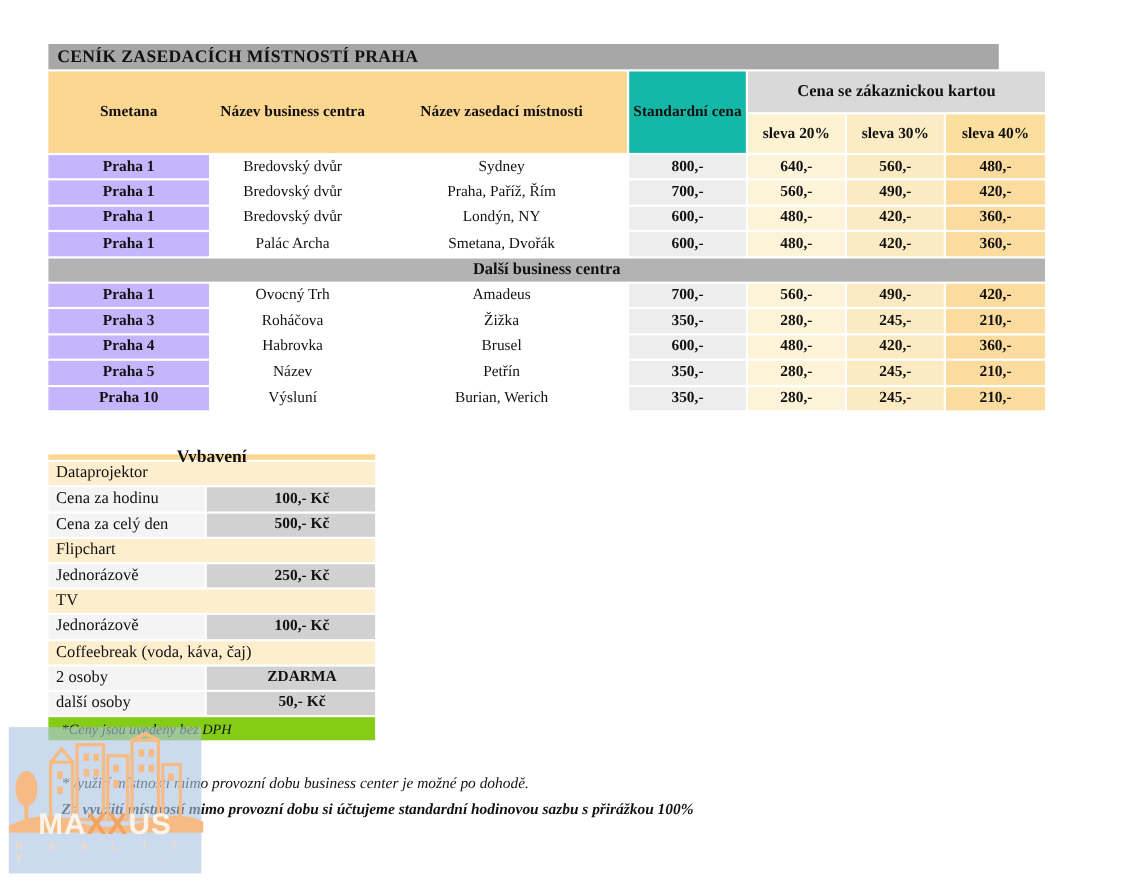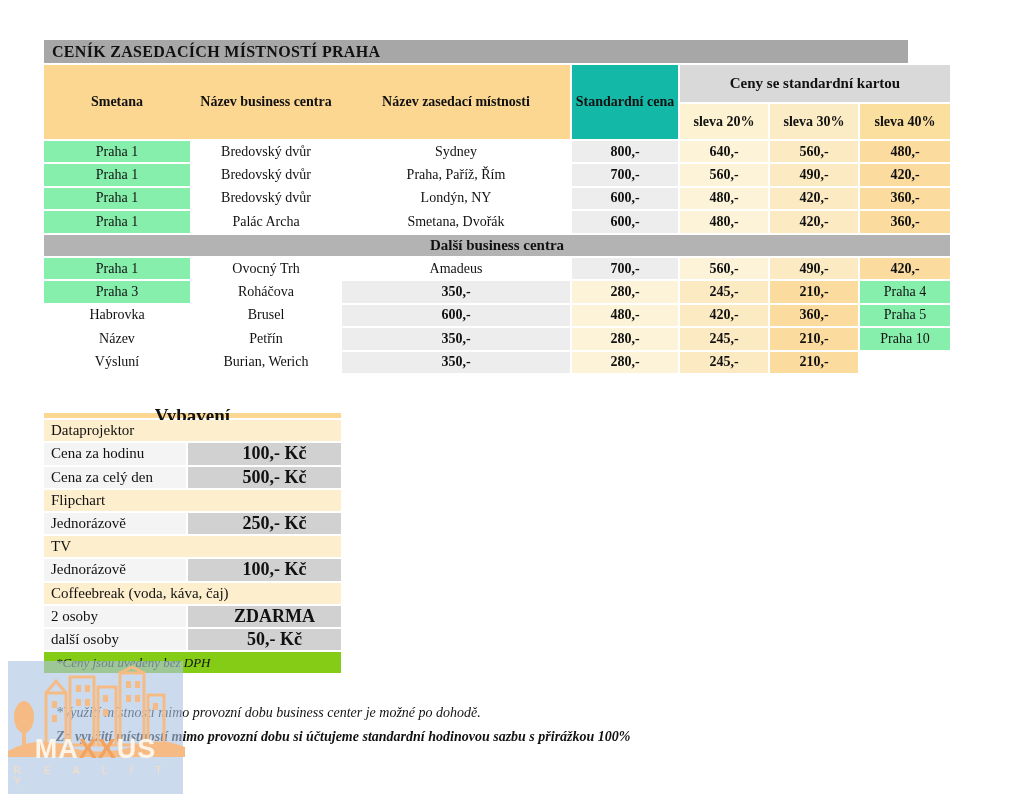--- a/index.html
+++ b/index.html
@@ -19,40 +19,40 @@
   .h-clear{background:transparent;}
   .h-span{grid-row:1/3;}
   .h-cardgroup{grid-column:5/8;background:#d9d9d9;font-size:15px;}
   .h-s20{background:#fdf2d2;}
   .h-s30{background:#fcecc5;}
   .h-s40{background:#fbdf9f;}
 
   .tbody{display:grid;grid-template-columns:146px 148px 228px 106px 88px 88px 90px;
          grid-auto-rows:21.4px;gap:2px;}
   .cell{display:flex;align-items:center;justify-content:center;font-size:14px;white-space:nowrap;}
-  .loc{background:#86efac;font-weight:normal;}
+  .loc{background:#c4b5fd;font-weight:bold;}
   .name{background:#ffffff;}
   .std{background:#ededed;font-weight:bold;}
   .s20{background:#fdf3d8;font-weight:bold;}
   .s30{background:#fcebc2;font-weight:bold;}
   .s40{background:#fbdb9e;font-weight:bold;}
   .section-row{grid-column:1/-1;background:#b3b3b3;font-weight:bold;font-size:15px;
                display:flex;align-items:center;justify-content:center;}
 
   
   .equip{position:absolute;left:44px;top:397px;width:297px;display:grid;
          grid-template-columns:142px 153px;grid-auto-rows:21.2px;gap:2px;}
-  .e-head{grid-column:1/3;background:#fbd792;font-weight:bold;font-size:19px;
+  .e-head{grid-column:1/3;background:#fbd792;font-weight:bold;font-size:16px;
           display:flex;align-items:center;justify-content:center;margin-top:16px;}
   .e-section{grid-column:1/3;background:#fdeecd;display:flex;align-items:center;
              padding-left:7px;box-sizing:border-box;font-size:15px;}
   .e-label{background:#f4f4f4;display:flex;align-items:center;padding-left:7px;
            box-sizing:border-box;font-size:15px;}
   .e-value{background:#d1d1d1;display:flex;align-items:center;justify-content:center;
-           font-weight:bold;font-size:18px;padding-left:20px;}
+           font-weight:bold;font-size:14px;padding-left:20px;}
   .e-note{grid-column:1/3;background:#84cc16;display:flex;align-items:center;
           padding-left:12px;box-sizing:border-box;font-style:italic;font-size:13px;}
 
   
   .notes{position:absolute;left:56px;top:701px;font-size:14px;line-height:24px;}
   .note1{font-style:italic;}
   .note2{font-style:italic;font-weight:bold;}
 
   
   .watermark{position:absolute;left:8px;top:661px;width:175px;height:133px;
@@ -71,21 +71,21 @@
 <div class="page">
 
   <div class="main-table">
     <div class="title-bar">CENÍK ZASEDACÍCH MÍSTNOSTÍ PRAHA</div>
 
     <div class="hdr">
       <div class="hcell h-clear h-span">Smetana</div>
       <div class="hcell h-clear h-span">Název business centra</div>
       <div class="hcell h-clear h-span">Název zasedací místnosti</div>
       <div class="hcell h-cream h-span">Standardní cena</div>
-      <div class="hcell h-cardgroup">Ceny se standardní kartou</div>
+      <div class="hcell h-cardgroup">Cena se zákaznickou kartou</div>
       <div class="hcell h-s20">sleva 20%</div>
       <div class="hcell h-s30">sleva 30%</div>
       <div class="hcell h-s40">sleva 40%</div>
     </div>
 
     <div class="tbody" id="main-rows">
         <div class="cell loc">Praha 1</div>
         <div class="cell name">Bredovský dvůr</div>
         <div class="cell name">Sydney</div>
         <div class="cell std">800,-</div>
@@ -116,20 +116,21 @@
         <div class="section-row">Další business centra</div>
         <div class="cell loc">Praha 1</div>
         <div class="cell name">Ovocný Trh</div>
         <div class="cell name">Amadeus</div>
         <div class="cell std">700,-</div>
         <div class="cell s20">560,-</div>
         <div class="cell s30">490,-</div>
         <div class="cell s40">420,-</div>
         <div class="cell loc">Praha 3</div>
         <div class="cell name">Roháčova</div>
+        <div class="cell name">Žižka</div>
         <div class="cell std">350,-</div>
         <div class="cell s20">280,-</div>
         <div class="cell s30">245,-</div>
         <div class="cell s40">210,-</div>
         <div class="cell loc">Praha 4</div>
         <div class="cell name">Habrovka</div>
         <div class="cell name">Brusel</div>
         <div class="cell std">600,-</div>
         <div class="cell s20">480,-</div>
         <div class="cell s30">420,-</div>

